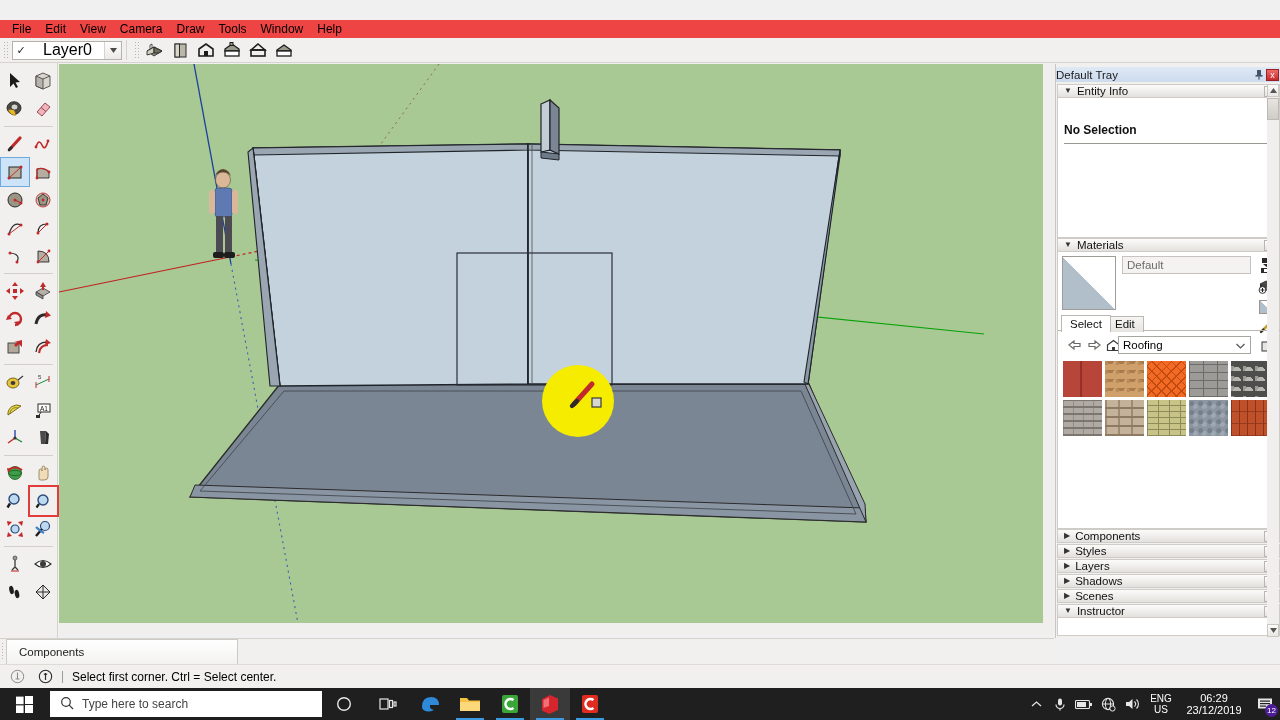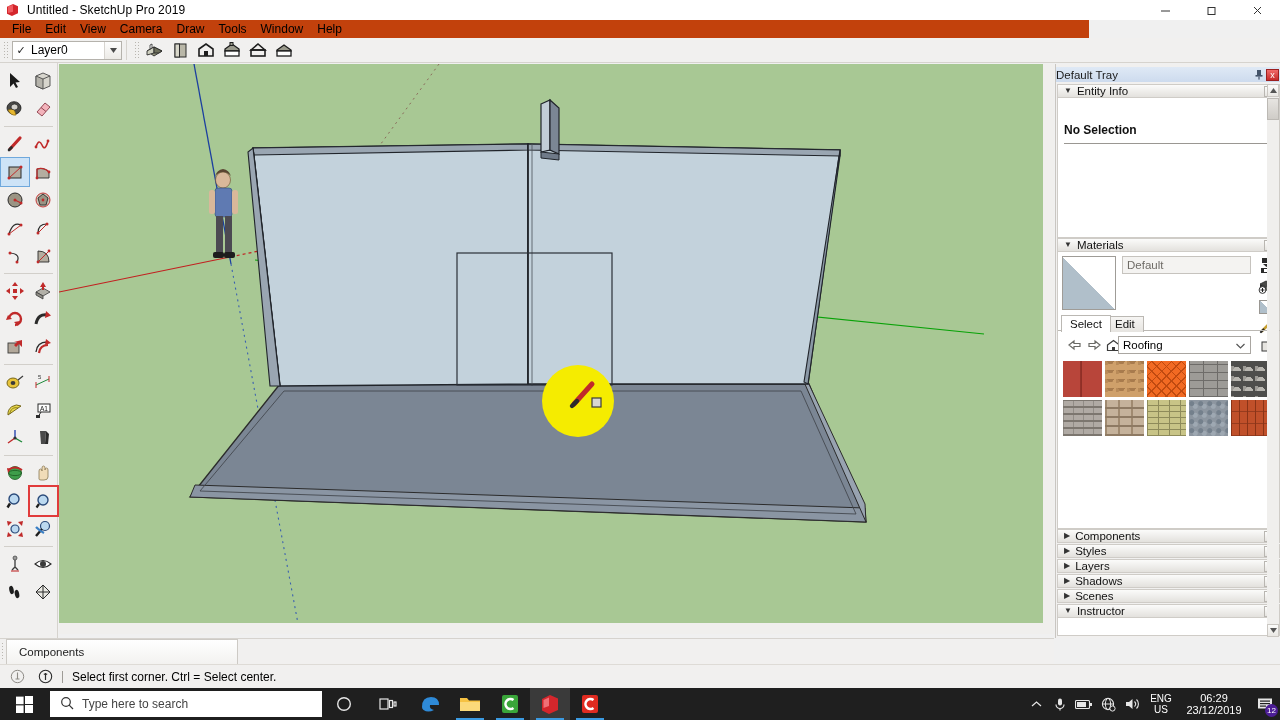--- a/index.html
+++ b/index.html
@@ -34,22 +34,22 @@
   .tb-title { font-size: 12px; color: #000; letter-spacing: .1px; }
   .tb-spacer { flex: 1 1 auto; }
   .win-btn {
     width: 46px; height: 20px; display: flex; align-items: center; justify-content: center;
     color: #333; font-size: 11px; line-height: 1;
   }
   .win-btn svg { display: block; }
 
   
   .menubar {
-    position: absolute; top: 20px; left: 0; width: 1089px; height: 18px;
-    background: #c2410c; display: flex; align-items: center; padding-left: 5px;
+    position: absolute; top: 20px; left: 0; width: 1280px; height: 18px;
+    background: #ef4444; display: flex; align-items: center; padding-left: 5px;
   }
   .menu-item {
     padding: 1px 7px; font-size: 12px; color: #000; height: 16px; line-height: 15px;
   }
 
   
   .toptoolbar {
     position: absolute; top: 38px; left: 0; width: 1280px; height: 25px;
     background: #f1f0ef; border-bottom: 1px solid #d6d3ce;
     display: flex; align-items: center;
@@ -57,21 +57,21 @@
   .grip {
     width: 5px; height: 20px; margin: 0 2px 0 3px;
     background-image: radial-gradient(#b9b6b0 1px, transparent 1px);
     background-size: 3px 3px; background-position: 0 1px;
   }
   .layer-combo {
     display: flex; align-items: center; height: 19px; width: 110px;
     background: #fff; border: 1px solid #b5b2ac; margin-left: 2px;
   }
   .layer-check { width: 16px; text-align: center; font-size: 11px; color: #222; }
-  .layer-name { flex: 1 1 auto; font-size: 12px; color: #000; padding-left: 2px; }
+  .layer-name { flex: 1 1 auto; font-size: 16px; color: #000; padding-left: 2px; text-align: center; }
   .layer-arrow {
     width: 17px; height: 17px; border-left: 1px solid #d7d4cf;
     display: flex; align-items: center; justify-content: center;
     background: linear-gradient(#fdfdfd,#eceae6);
   }
   .tb-sep { width: 1px; height: 20px; background: #d6d3ce; margin: 0 4px; }
   .tt-btn {
     width: 26px; height: 23px; display: flex; align-items: center; justify-content: center;
   }
 
@@ -286,44 +286,20 @@
   .notif .badge {
     position: absolute; right: 2px; bottom: 3px; width: 13px; height: 13px; border-radius: 50%;
     background: #4c1d95; color: #fff; font-size: 8px; line-height: 13px; text-align: center;
   }
 </style>
 </head>
 <body>
 
 <div id="app">
 
-  <div class="titlebar">
-    <div class="tb-icon">
-      <div class="su-body"></div>
-        <div class="su-hl"></div>
-    </div>
-    <div class="tb-title">Untitled - SketchUp Pro 2019</div>
-    <div class="tb-spacer"></div>
-    <div class="win-btn">
-      <svg width="11" height="11">
-          <line x1="1" y1="6" x2="10" y2="6" stroke="#333" stroke-width="1"></line>
-        </svg>
-    </div>
-    <div class="win-btn">
-      <svg width="11" height="11">
-          <rect x="2" y="2.5" width="7" height="7" fill="none" stroke="#333" stroke-width="1"></rect>
-        </svg>
-    </div>
-    <div class="win-btn close">
-      <svg width="11" height="11">
-          <line x1="2" y1="2" x2="9" y2="9" stroke="#333" stroke-width="1"></line>
-          <line x1="9" y1="2" x2="2" y2="9" stroke="#333" stroke-width="1"></line>
-        </svg>
-    </div>
-  </div>
 
   <div class="menubar">
     <div class="menu-item">File</div>
     <div class="menu-item">Edit</div>
     <div class="menu-item">View</div>
     <div class="menu-item">Camera</div>
     <div class="menu-item">Draw</div>
     <div class="menu-item">Tools</div>
     <div class="menu-item">Window</div>
     <div class="menu-item">Help</div>

